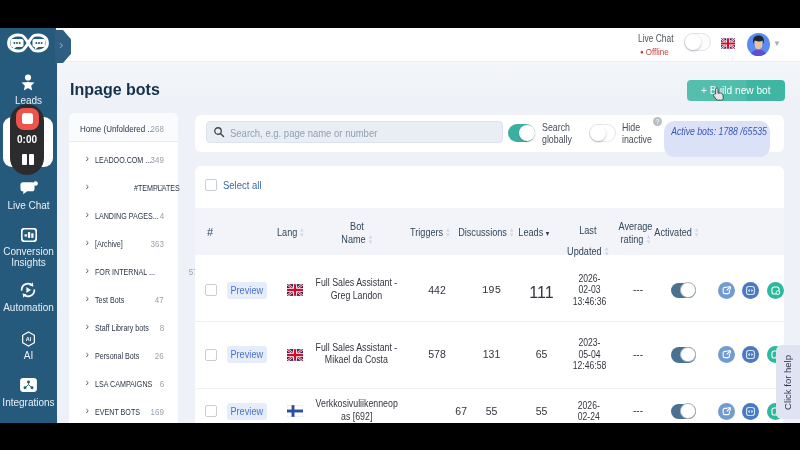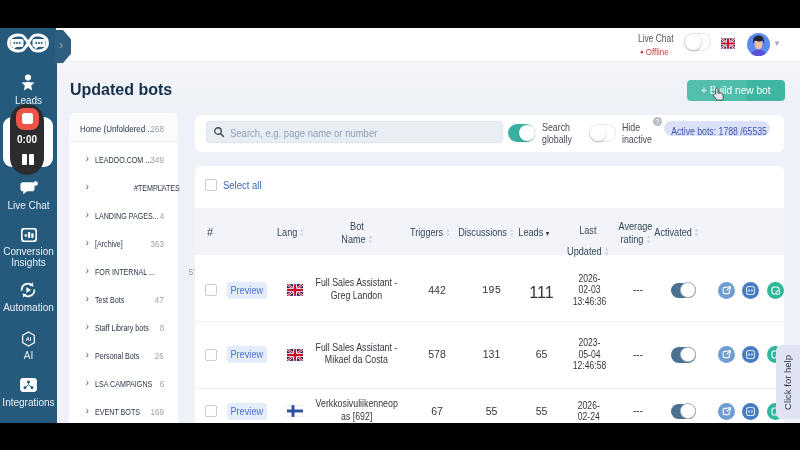--- a/index.html
+++ b/index.html
@@ -105,21 +105,21 @@
       </clipPath>
     <g clip-path="url(#avc)">
       <rect width="23" height="23" fill="#5b8bee"></rect>
       <path d="M3.5 23 a8 6.5 0 0 1 16 0 z" fill="#5a50d6"></path>
       <path d="M7.7 8 a3.8 4.6 0 0 1 7.6 0 v3.8 a3.8 4.4 0 0 1-7.6 0 z" fill="#eec29a"></path>
       <path d="M6.3 11 C5.2 4.6 8 2.6 11.5 2.6 C15 2.6 17.8 4.6 16.7 11 L15.7 7.6 C14.2 8.6 12.8 8.8 11.2 8.4 C9.8 8.1 8.6 7.5 7.3 7.9 Z" fill="#1e2631"></path>
     </g>
   </svg>
   <div class="abs" style="left:773px;top:39px;color:#a8adb5;font-size:8px;">▼</div>
 
-  <h1 class="abs" style="left:70px;top:81px;">Updated bots</h1>
+  <h1 class="abs" style="left:70px;top:81px;">Inpage bots</h1>
   <div class="abs" style="left:687px;top:80px;width:98px;height:21px;border-radius:4px;background:linear-gradient(90deg,#55bfae 0%,#50bdab 60%,#3eb6a1 61%,#3eb6a1 100%);color:#fff;font-size:11px;text-align:center;line-height:21px;white-space:nowrap;"><span class="sxc" style="transform:scaleX(0.92);">+ Build new bot</span></div>
   <svg class="abs" style="left:712px;top:87px;" width="12" height="14" viewBox="0 0 14 16">
     <path d="M5 1.3 c.9-.5 2 .1 2 1.1 v4.7 l1-.2 c2.8-.5 4.7.7 4.9 2.8 l.3 2.9 c.1 1.5-.9 2.6-2.4 2.6 h-3.8 c-1 0-1.7-.4-2.2-1.2 L2 10.4 c-.7-1-.3-2.1.9-2.3 l1.3-.2 V2.6 c0-.6.3-1.1.8-1.3z" fill="#e3e5e7" stroke="#3f444a" stroke-width="1.1"></path>
   </svg>
 
 <div class="card" style="left:69px;top:113px;width:109px;height:310px;border-radius:6px 6px 0 0;"></div>
 <div class="abs" style="left:69px;top:113px;width:109px;height:29px;background:#fafbfc;border-bottom:1px solid #e9ebef;border-radius:6px 6px 0 0;"></div>
 <div class="abs" style="left:80px;top:123px;font-size:9.5px;color:#2b3547;white-space:nowrap;"><span class="sxl">Home (Unfoldered ...</span></div>
 <div class="abs" style="left:69px;top:123px;width:95px;text-align:right;font-size:9.5px;color:#99a2ad;"><span class="sxr">268</span></div>
 <div class="abs" style="left:85.5px;top:151.5px;font-size:10.5px;color:#5a6470;">›</div>
@@ -159,21 +159,21 @@
       <path d="M15 15 L21 21" stroke="#3d4754" stroke-width="2.8" stroke-linecap="round"></path>
     </svg>
 <div class="abs" style="left:230px;top:127.5px;font-size:10px;color:#90a0b4;white-space:nowrap;"><span class="sxl" style="transform:scaleX(0.95);">Search, e.g. page name or number</span></div>
 <div class="abs" style="left:508px;top:124px;width:27px;height:18px;border-radius:9.5px;background:#3bafa0;"></div>
 <div class="abs" style="left:519px;top:125px;width:16px;height:16px;border-radius:50%;background:#fff;box-shadow:0 1px 2px rgba(0,0,0,.2);"></div>
 <div class="abs" style="left:542px;top:120.5px;font-size:10.5px;color:#474b55;line-height:12.5px;white-space:nowrap;"><span class="sxl">Search<br>globally</span></div>
 <div class="abs" style="left:589px;top:124px;width:27px;height:18px;border-radius:9.5px;background:#fff;border:1px solid #e4e6ea;"></div>
 <div class="abs" style="left:590px;top:125px;width:16px;height:16px;border-radius:50%;background:#fff;box-shadow:0 1px 2px rgba(0,0,0,.25);"></div>
 <div class="abs" style="left:622px;top:120.5px;font-size:10.5px;color:#474b55;line-height:12.5px;white-space:nowrap;"><span class="sxl">Hide<br>inactive</span></div>
 <div class="abs" style="left:653px;top:117px;width:9px;height:9px;border-radius:50%;background:#b9bec6;color:#fff;font-size:7px;text-align:center;line-height:9px;">?</div>
-<div class="abs" style="left:664px;top:121px;width:106px;height:15px;border-radius:10.5px;background:#dbe2f7;color:#3c55b4;font-size:10px;text-align:center;line-height:21px;white-space:nowrap;"><span class="sxc">Active bots: 1788 /65535</span></div>
+<div class="abs" style="left:664px;top:121px;width:106px;height:36px;border-radius:10.5px;background:#dbe2f7;color:#3c55b4;font-size:10px;text-align:center;line-height:21px;white-space:nowrap;font-style:italic;"><span class="sxc">Active bots: 1788 /65535</span></div>
 <div class="card" style="left:195px;top:166px;width:589px;height:257px;border-radius:6px 6px 0 0;"></div>
 <div class="abs" style="left:195px;top:166px;width:589px;height:257px;overflow:hidden;border-radius:6px 6px 0 0;">
 <div style="position:absolute;left:10px;top:13px;width:12px;height:12px;border:1px solid #c9ced6;border-radius:2px;background:#fff;"></div>
 <div style="position:absolute;left:28px;top:14px;font-size:10px;color:#3a68ae;white-space:nowrap;"><span class="sxl" style="transform:scaleX(0.95);">Select all</span></div>
 <div style="position:absolute;left:0;top:42px;width:589px;height:47px;background:#f3f4fa;"></div>
 <div style="position:absolute;left:12px;top:60px;font-size:11px;color:#33475a;">#</div>
 <div style="position:absolute;left:74.0px;top:60px;width:44px;text-align:center;font-size:10.5px;color:#33475a;line-height:12.5px;white-space:nowrap;"><span class="sxc">Lang <svg width="5" height="9" viewBox="0 0 5 9" style="vertical-align:-1px;">
             <path d="M2.5 0.2 L4.6 3.4 H0.4 Z" fill="#d2d6e4"></path>
             <path d="M2.5 8.8 L4.6 5.6 H0.4 Z" fill="#d2d6e4"></path>
           </svg></span></div>
@@ -271,21 +271,21 @@
       </svg>
 <div style="position:absolute;left:0;top:222px;width:589px;height:1px;background:#edeff3;"></div>
       <div style="position:absolute;left:10px;top:239px;width:12px;height:12px;border:1px solid #c9ced6;border-radius:2px;background:#fff;"></div>
       <div style="position:absolute;left:32px;top:236.5px;width:40px;height:17px;background:#e5edfb;border-radius:3px;color:#4a73c9;font-size:10px;text-align:center;line-height:17px;"><span class="sxc" style="transform:scaleX(0.92);">Preview</span></div>
       <svg width="16" height="12" viewBox="0 0 60 44" style="position:absolute;left:92px;top:239px;">
 <rect x="0.5" y="0.5" width="59" height="43" fill="#fff" stroke="#dfe3e8" stroke-width="2"></rect>
 <rect x="17" y="0" width="11" height="44" fill="#2d4fa0"></rect>
 <rect x="0" y="16.5" width="60" height="11" fill="#2d4fa0"></rect>
       </svg>
       <div style="position:absolute;left:101px;top:232.40px;width:121px;text-align:center;font-size:10px;color:#33353f;line-height:12.6px;white-space:nowrap;"><span class="sxc" style="transform:scaleX(0.88);">Verkkosivuliikenneop<br>as [692]</span></div>
-      <div style="position:absolute;left:212px;top:238.5px;width:60px;text-align:center;font-size:10.5px;color:#33353f;">67</div>
+      <div style="position:absolute;left:212px;top:238.5px;width:60px;text-align:right;font-size:10.5px;color:#33353f;">67</div>
       <div style="position:absolute;left:266.5px;top:238.5px;width:60px;text-align:center;font-size:10.5px;color:#33353f;">55</div>
       <div style="position:absolute;left:316.5px;top:238.5px;width:60px;text-align:center;font-size:10.5px;color:#33353f;">55</div>
       <div style="position:absolute;left:364px;top:233.5px;width:60px;text-align:center;font-size:10px;color:#33353f;line-height:11.5px;white-space:nowrap;"><span class="sxc" style="transform:scaleX(0.86);">2026-<br>02-24</span></div>
       <div style="position:absolute;left:430px;top:239px;width:26px;text-align:center;font-size:10px;color:#33353f;">---</div>
       <div style="position:absolute;left:475.5px;top:237.5px;width:25px;height:15.5px;border-radius:8px;background:#4a7290;"></div>
       <div style="position:absolute;left:485px;top:237.2px;width:15.6px;height:15.6px;border-radius:50%;background:#fff;border:1px solid #a9b4c0;"></div>
       <svg width="17" height="17" viewBox="0 0 24 24" style="position:absolute;left:522.5px;top:236.5px;">
 <circle cx="12" cy="12" r="12" fill="#709dd1"></circle>
 <path d="M13.2 7.6 h-4 a1.9 1.9 0 0 0-1.9 1.9 v5 a1.9 1.9 0 0 0 1.9 1.9 h5 a1.9 1.9 0 0 0 1.9-1.9 v-4" fill="none" stroke="#fff" stroke-width="1.5"></path>
 <path d="M12.3 11.7 L16.8 7.2 M13.4 6.7h4v4" fill="none" stroke="#fff" stroke-width="1.5"></path>

